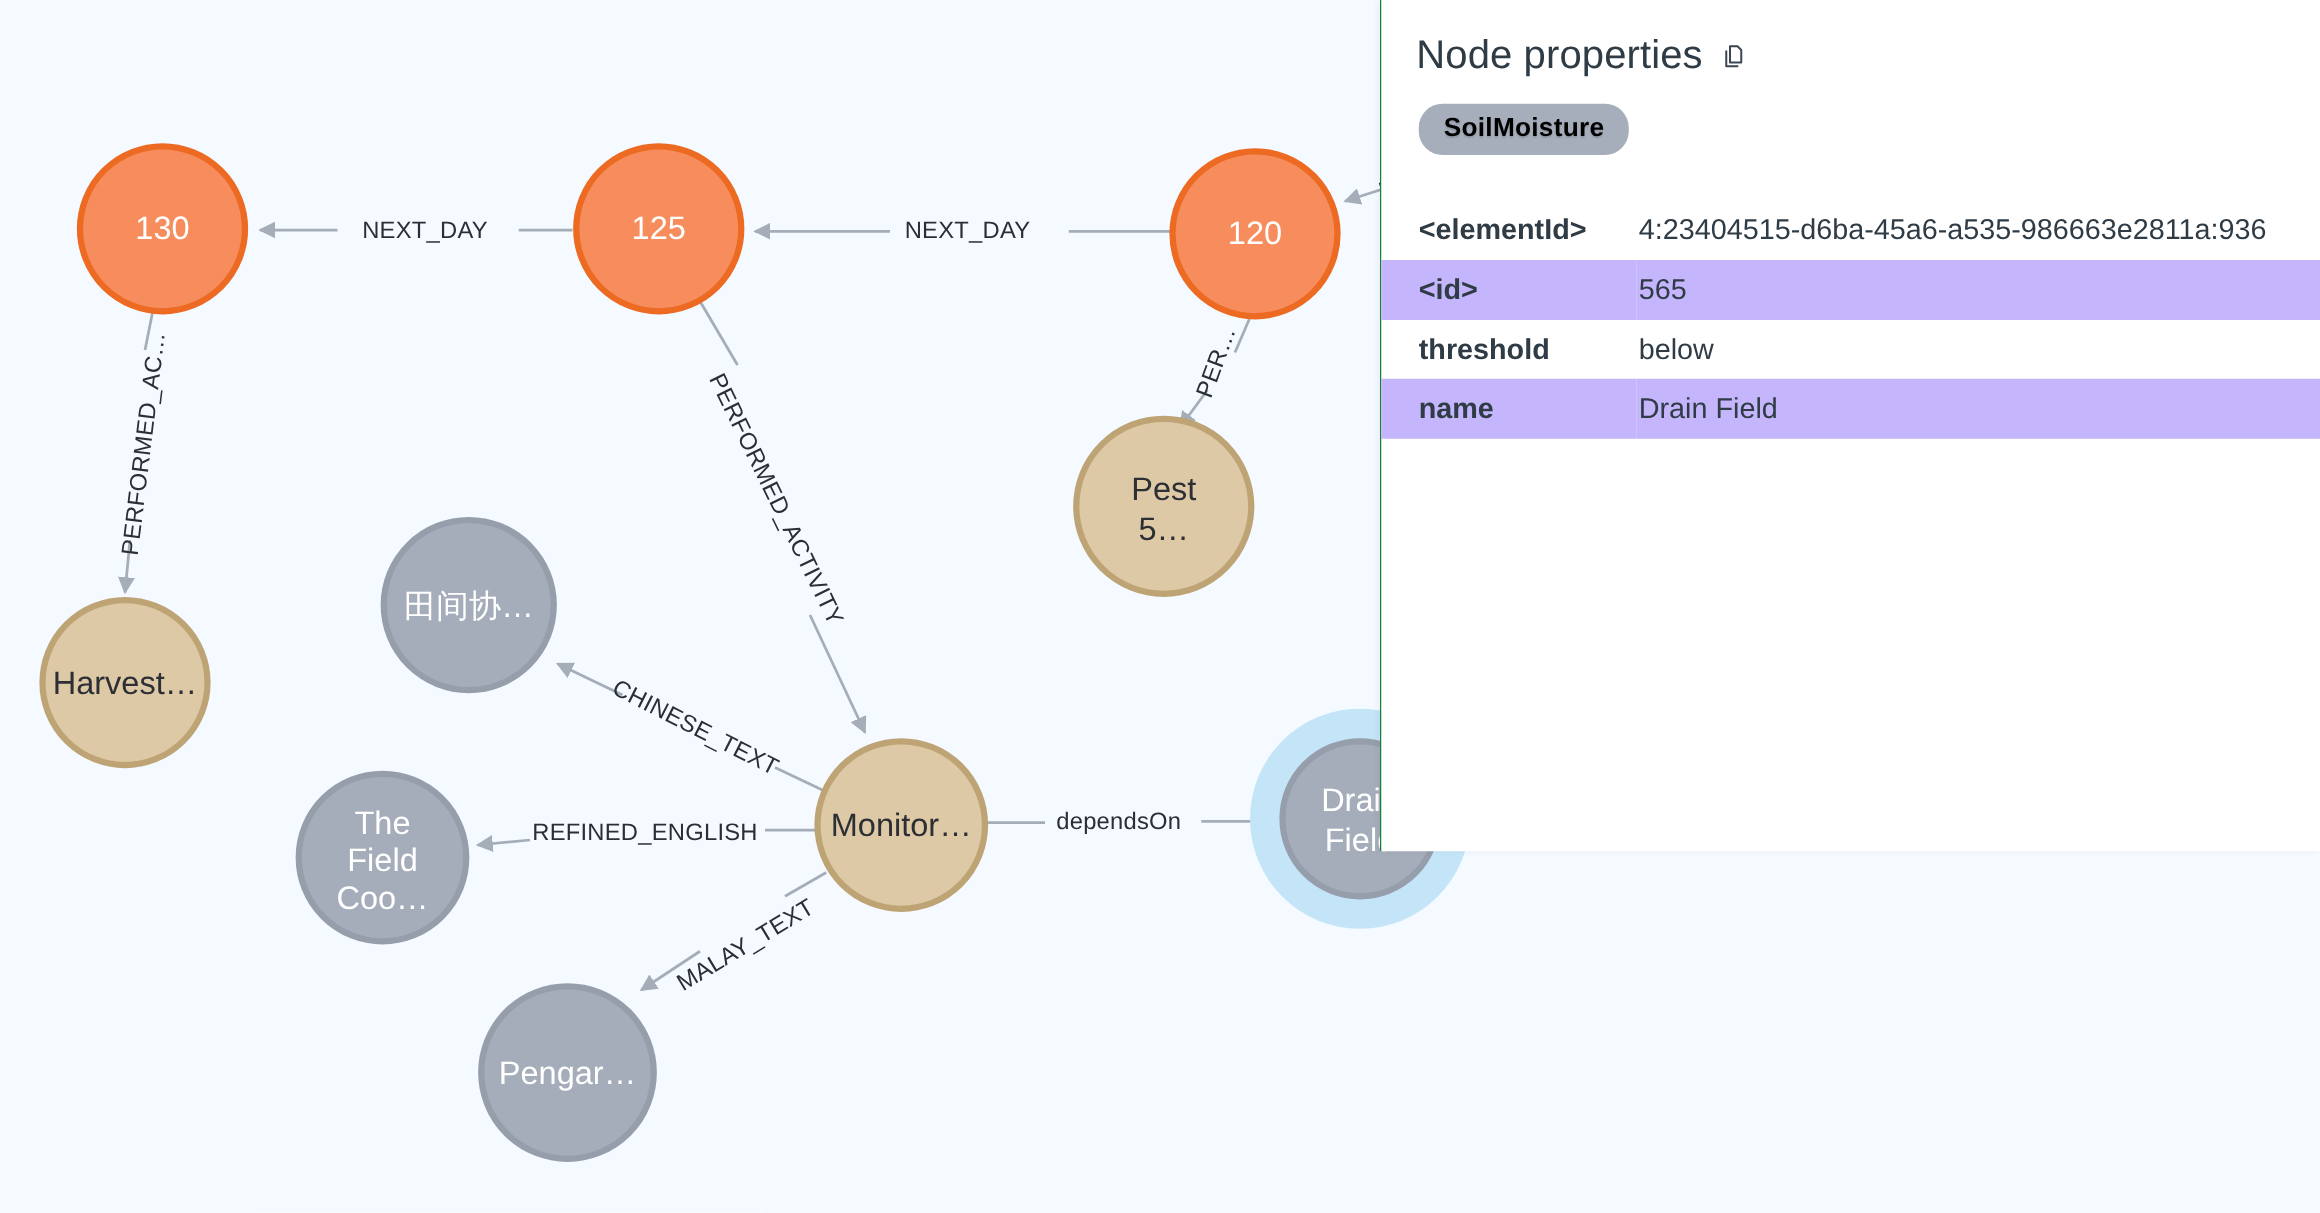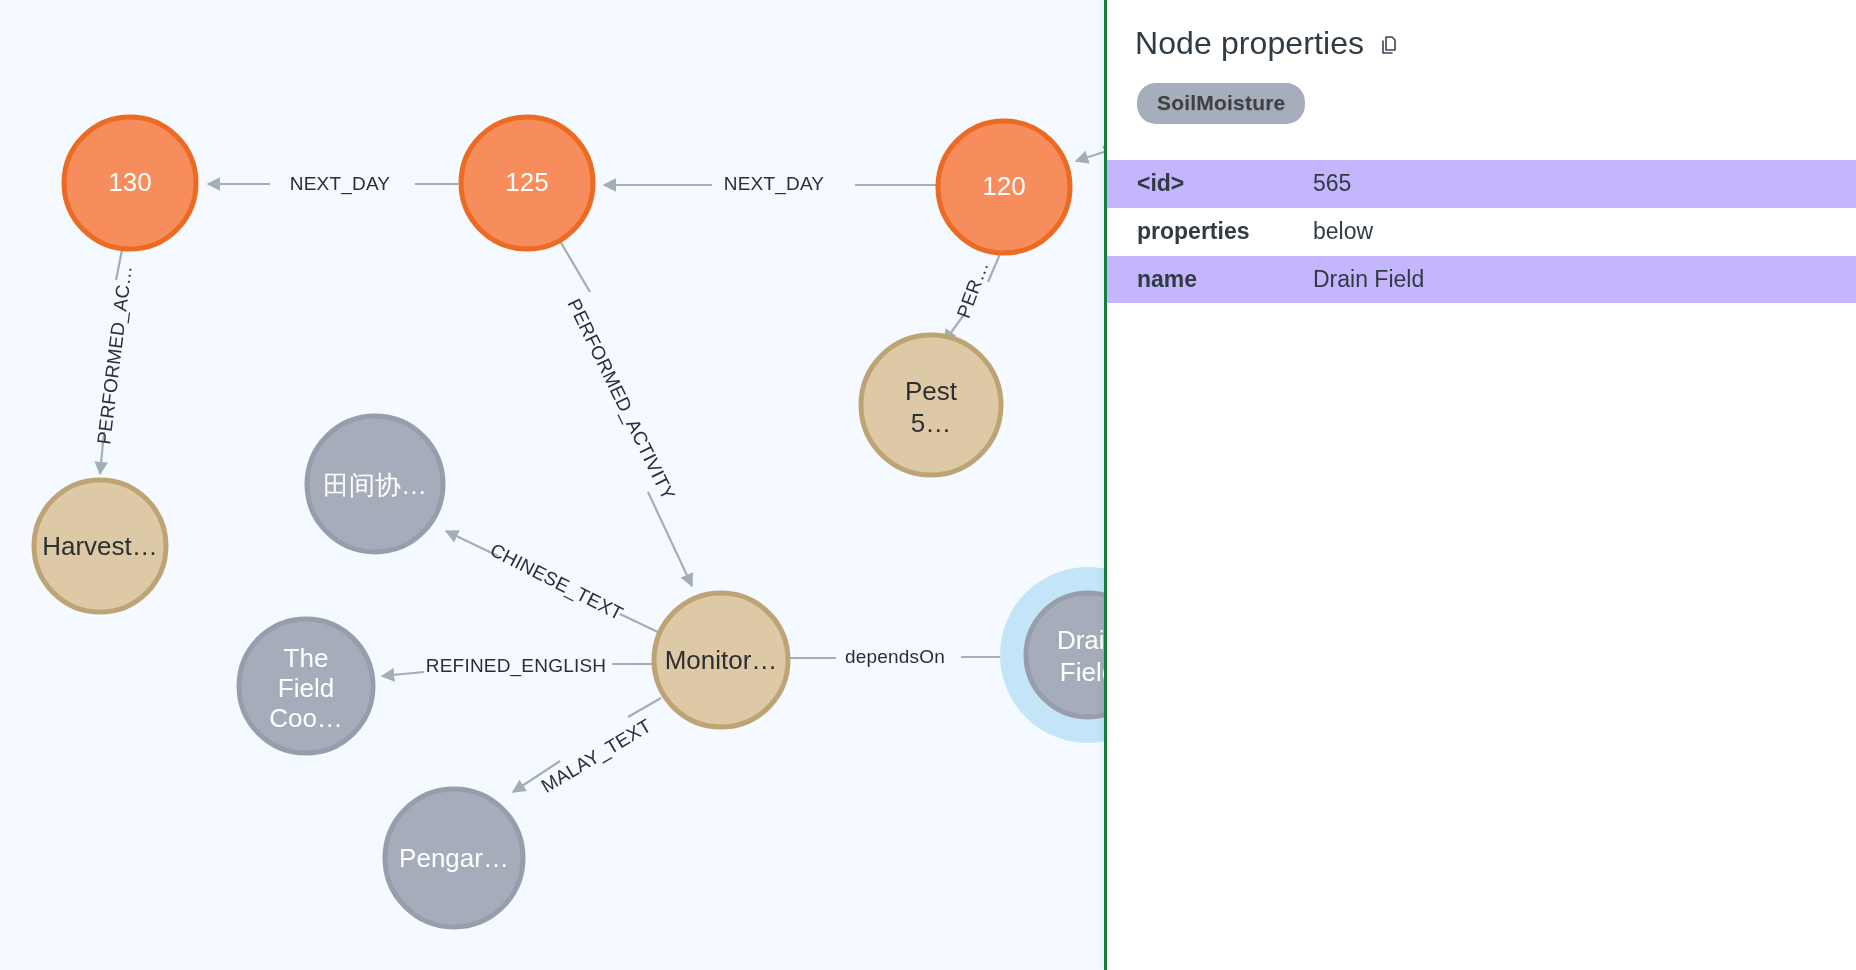--- a/index.html
+++ b/index.html
@@ -65,23 +65,23 @@
   }
   .node-text-light { fill: #ffffff; }
   .node-text-dark  { fill: #2c2f33; }
 
   
   #side-panel {
     position: absolute;
     right: 0;
     top: 0;
     width: 752px;
-    height: 970px;
+    height: 681px;
     background: #ffffff;
-    border-left: 3px solid #15803d;
+    border-left: 1px solid #15803d;
     box-shadow: -2px 0 6px rgba(20,40,70,0.06);
     box-sizing: border-box;
     padding: 0;
   }
   .panel-header {
     display: flex;
     align-items: center;
     gap: 12px;
     padding: 26px 0 0 28px;
   }
@@ -100,21 +100,21 @@
     height: 26px;
     cursor: pointer;
     margin-top: 4px;
   }
   .label-chip-row {
     padding: 22px 0 0 30px;
   }
   .label-chip {
     display: inline-block;
     background: #a7aebb;
-    color: #404040;
+    color: #000000;
     font-size: 21px;
     font-weight: bold;
     border-radius: 19px;
     padding: 8px 20px 9px 20px;
     letter-spacing: 0.2px;
     text-shadow: 0 1px 1px rgba(0,0,0,0.12);
   }
   .props-table {
     margin-top: 36px;
     width: 100%;
@@ -307,26 +307,30 @@
         </svg>
       </span>
     </div>
 
     <div class="label-chip-row">
       <span class="label-chip">SoilMoisture</span>
     </div>
 
     <table class="props-table">
       <tbody>
+        <tr>
+          <td class="k">&lt;elementId&gt;</td>
+          <td class="v">4:23404515-d6ba-45a6-a535-986663e2811a:936</td>
+        </tr>
         <tr class="striped">
           <td class="k">&lt;id&gt;</td>
           <td class="v">565</td>
         </tr>
         <tr>
-          <td class="k">properties</td>
+          <td class="k">threshold</td>
           <td class="v">below</td>
         </tr>
         <tr class="striped">
           <td class="k">name</td>
           <td class="v">Drain Field</td>
         </tr>
       </tbody>
     </table>
   </aside>
 </div>

